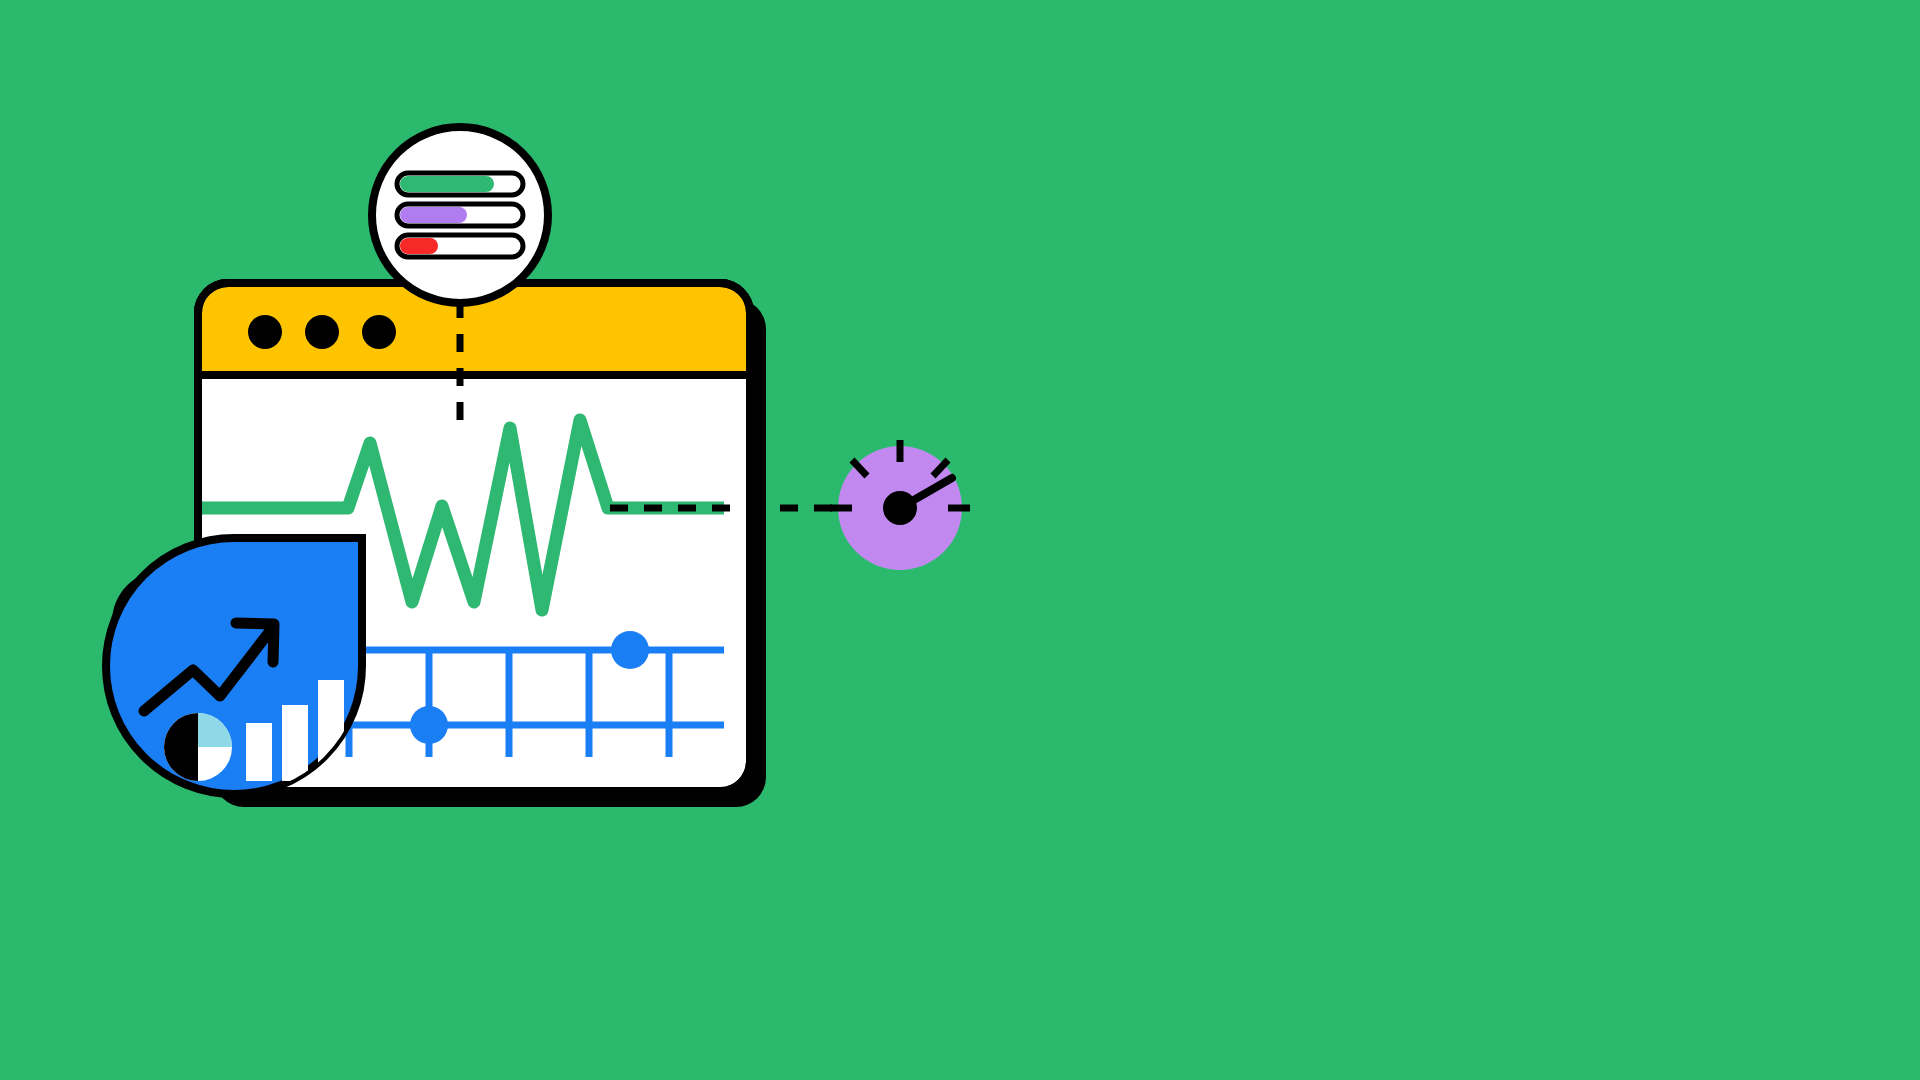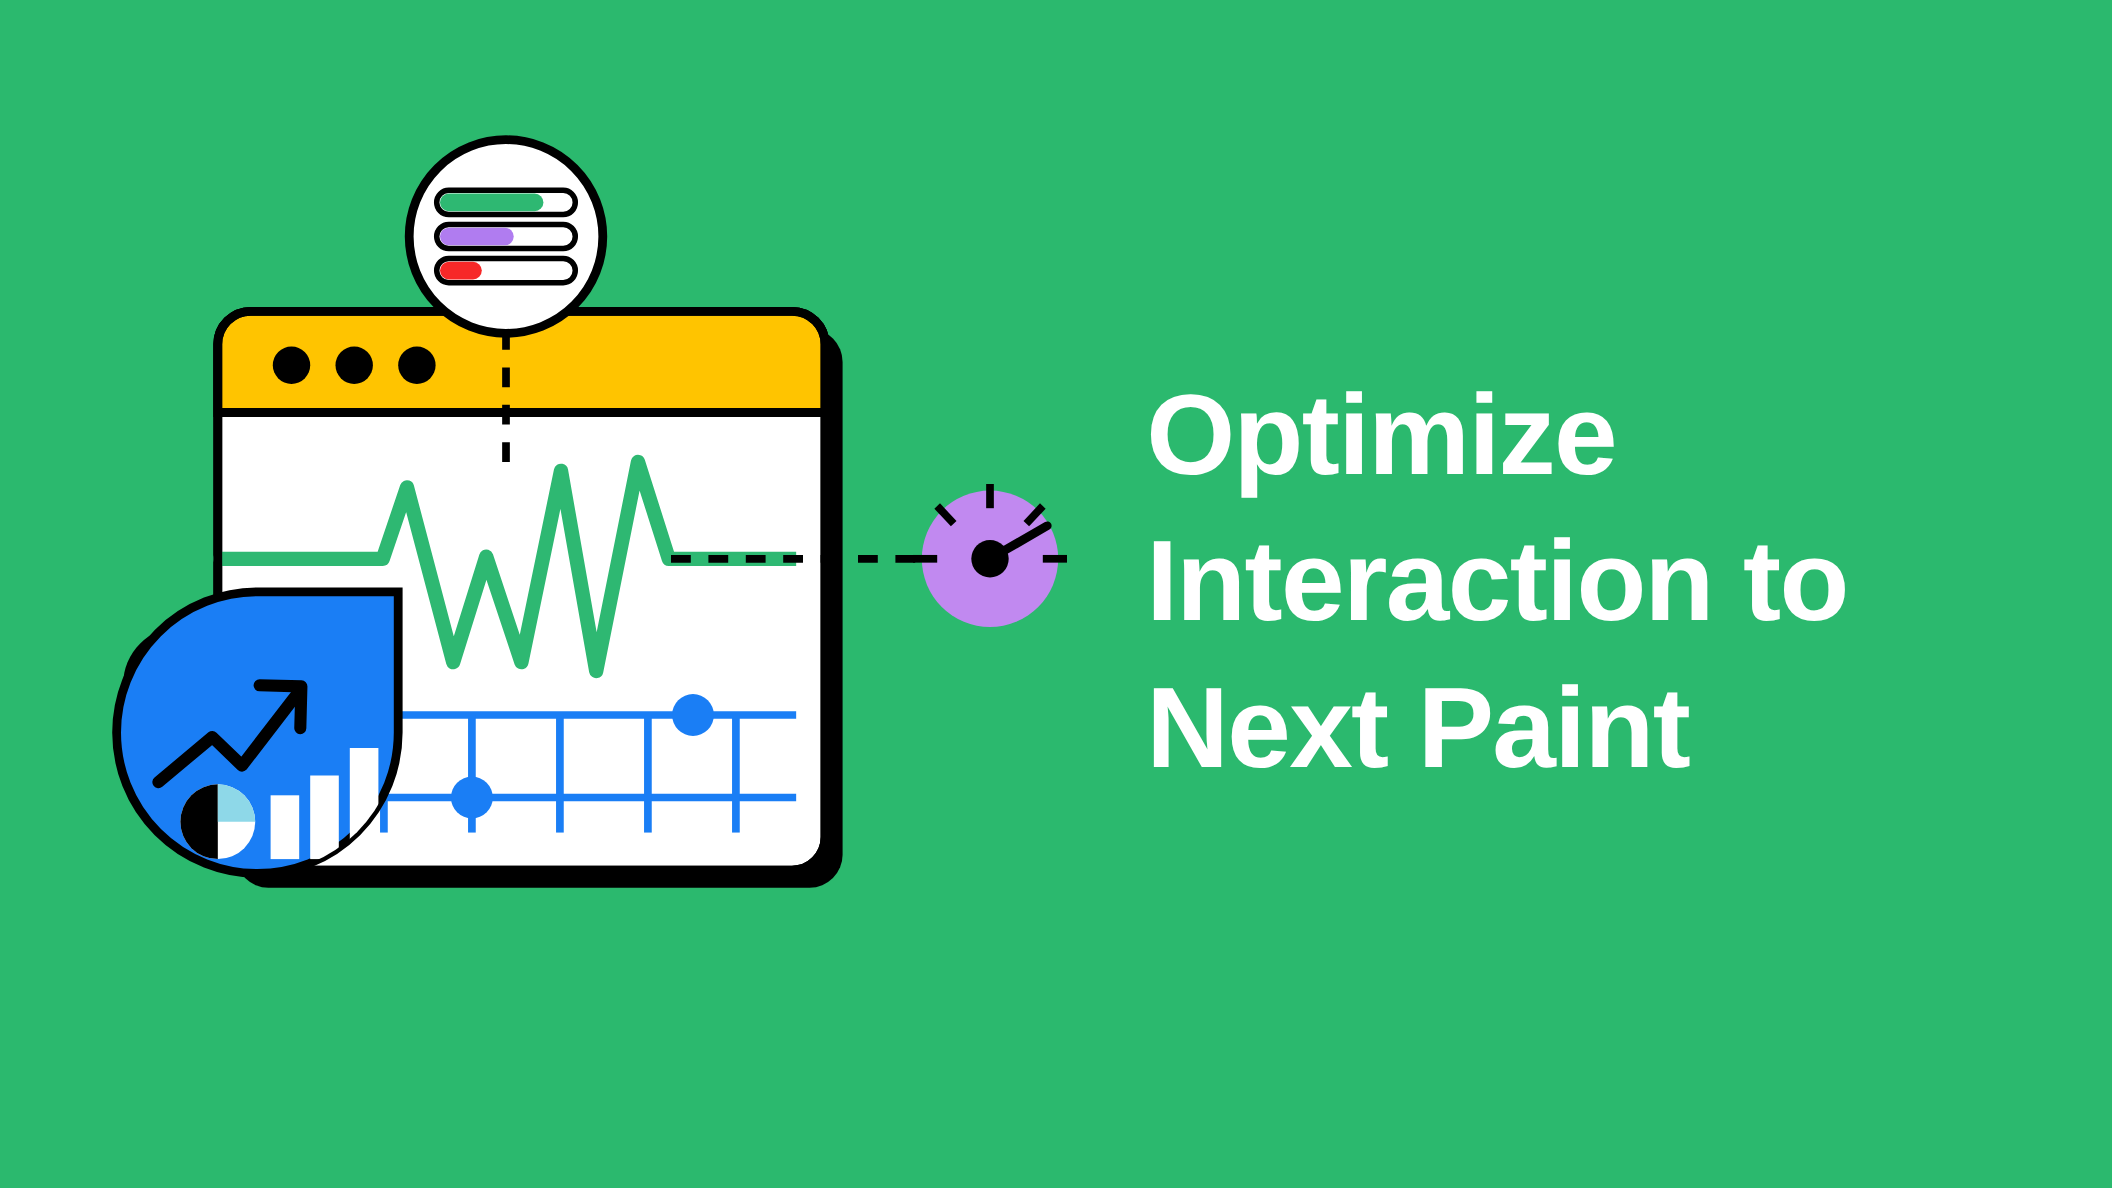--- a/index.html
+++ b/index.html
@@ -160,19 +160,14 @@
 
           <rect x="186" y="613" width="26" height="58" fill="#FFFFFF"></rect>
           <rect x="222" y="595" width="26" height="76" fill="#FFFFFF"></rect>
           <rect x="258" y="570" width="26" height="101" fill="#FFFFFF"></rect>
         </g>
       </g>
 
     </svg>
   </div>
 
-  <div id="headline">
-    <span class="line">Optimize</span>
-    <span class="line">Interaction to</span>
-    <span class="line">Next Paint</span>
-  </div>
 
 </div>
 
 </body></html>

